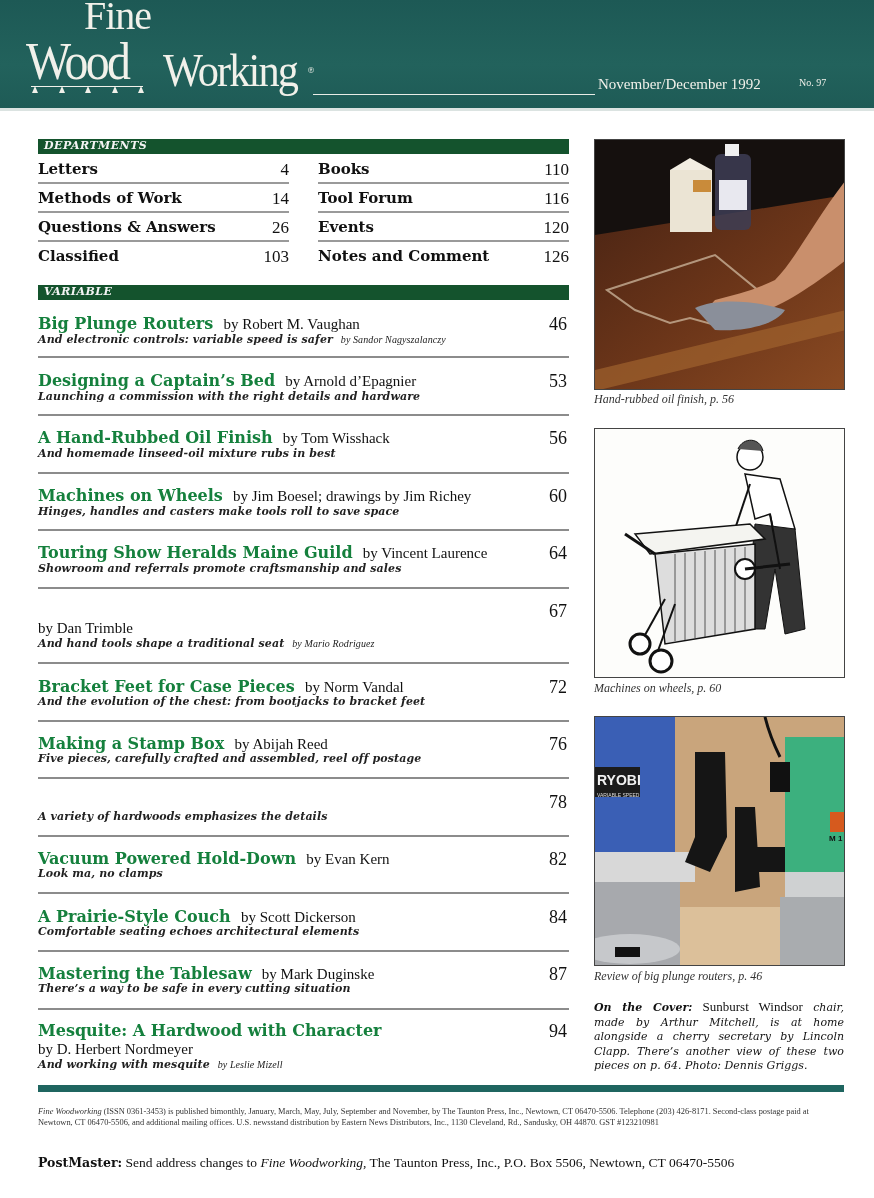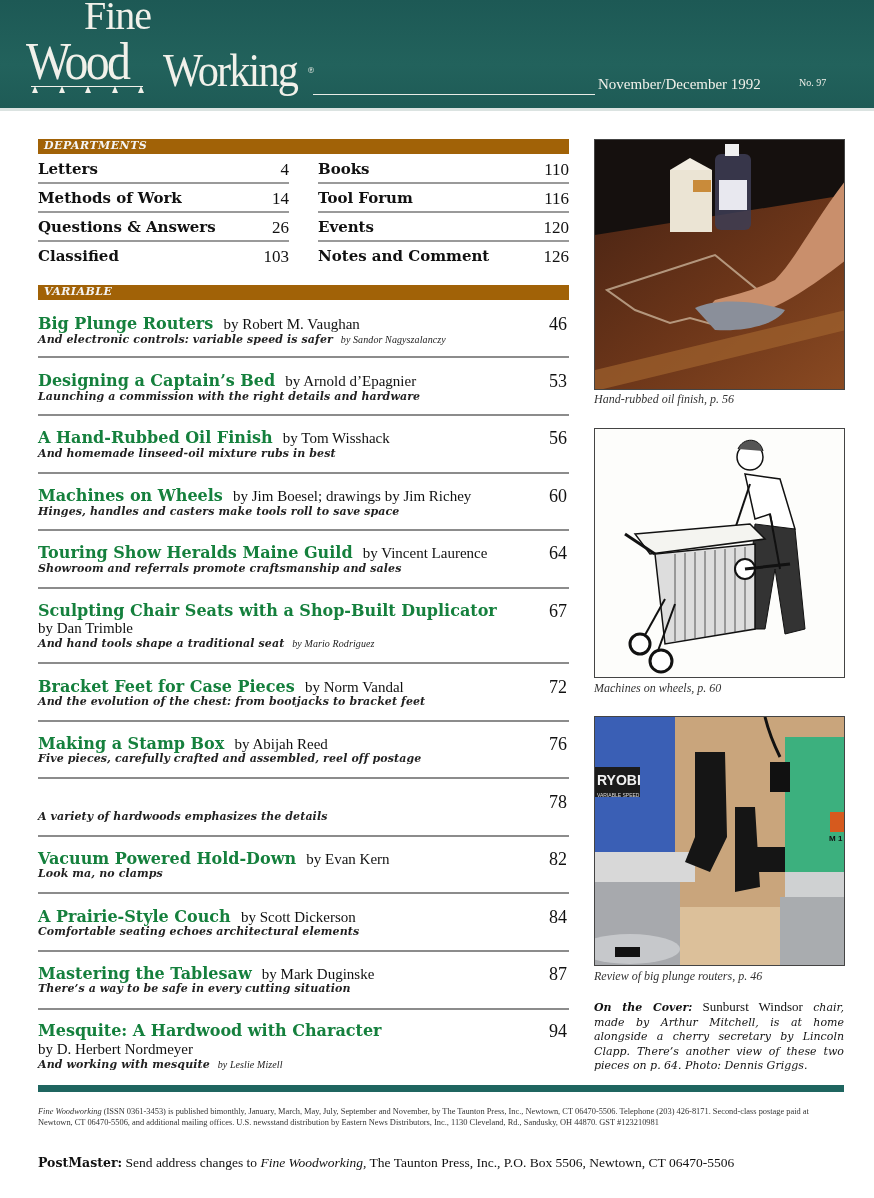--- a/index.html
+++ b/index.html
@@ -15,21 +15,21 @@
     .logo-working { position: absolute; left: 163px; top: 44px; font-family: "Liberation Serif", serif; font-size: 46px; color: #f1f1ea; letter-spacing: -2px; transform: scaleX(0.92); transform-origin: left; }
     .logo-reg { position: absolute; left: 307px; top: 66px; font-size: 8px; color: #f1f1ea; }
     .logo-rule { position: absolute; left: 31px; top: 86px; width: 112px; height: 1px; background: #f1f1ea; }
     .logo-ticks { position: absolute; left: 32px; top: 86px; width: 112px; height: 8px; display: flex; justify-content: space-between; }
     .logo-ticks span { width: 0; height: 0; border-left: 3px solid transparent; border-right: 3px solid transparent; border-bottom: 7px solid #f1f1ea; }
     .issue-rule { position: absolute; left: 313px; top: 94px; width: 282px; height: 1px; background: #e8ece6; }
     .issue-date { position: absolute; left: 598px; top: 76px; font-family: "Liberation Serif", serif; font-size: 15px; color: #f1f1ea; }
     .issue-no { position: absolute; left: 799px; top: 77px; font-family: "Liberation Serif", serif; font-size: 10px; color: #f1f1ea; }
 
     
-    .section-bar { position: absolute; left: 38px; width: 531px; height: 15px; background: #a16207; }
+    .section-bar { position: absolute; left: 38px; width: 531px; height: 15px; background: #14532d; }
     .section-bar span { position: absolute; left: 6px; top: 0px; font-family: "DejaVu Serif", serif; font-weight: bold; font-style: italic; font-size: 11px; color: #f4f4f4; letter-spacing: 0.5px; }
 
     
     .dept { position: absolute; height: 29px; }
     .dept .label { position: absolute; left: 0; top: 5px; font-family: "DejaVu Serif", serif; font-weight: bold; font-size: 15px; color: #111; }
     .dept .page { position: absolute; right: 0; top: 5px; font-family: "Liberation Serif", serif; font-size: 17px; color: #111; }
     .dept .rule { position: absolute; left: 0; right: 0; bottom: 0; height: 2px; background: #9a9a9a; }
 
     
     .article { position: absolute; left: 38px; width: 531px; }
@@ -161,21 +161,20 @@
 </div>
 
 <div class="article" style="top:543px; height:46px;">
   <div class="art-line"><span class="art-title">Touring Show Heralds Maine Guild</span>&nbsp; <span class="art-by">by Vincent Laurence</span></div>
   <span class="art-page">64</span>
   <div class="art-sub" style="top:19px;"><span>Showroom and referrals promote craftsmanship and sales</span></div>
   <div class="art-rule" style="top:44px;"></div>
 </div>
 
 <div class="article" style="top:601px; height:64px;">
-  <div class="art-line"><span class="art-title">Sculpting Chair Seats with a Shop-Built Duplicator</span></div>
   <span class="art-page">67</span>
   <div class="art-byline2" style="top:19px;">by Dan Trimble</div>
   <div class="art-sub" style="top:36px;"><span>And hand tools shape a traditional seat</span>&nbsp; <span class="sub-by">by Mario Rodriguez</span></div>
   <div class="art-rule" style="top:61px;"></div>
 </div>
 
 <div class="article" style="top:677px; height:46px;">
   <div class="art-line"><span class="art-title">Bracket Feet for Case Pieces</span>&nbsp; <span class="art-by">by Norm Vandal</span></div>
   <span class="art-page">72</span>
   <div class="art-sub" style="top:18px;"><span>And the evolution of the chest: from bootjacks to bracket feet</span></div>

